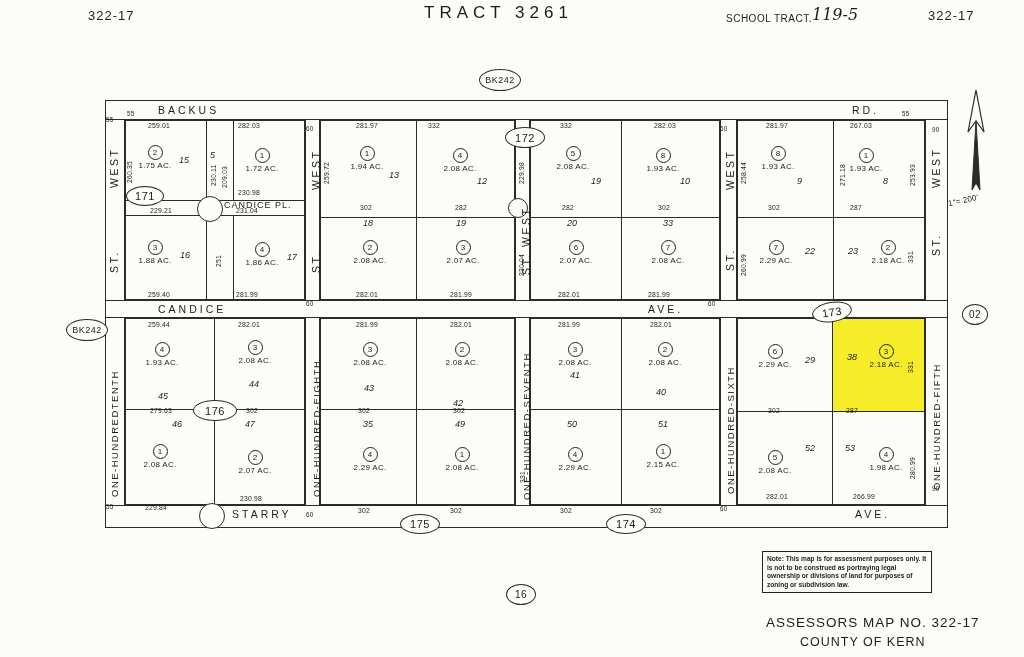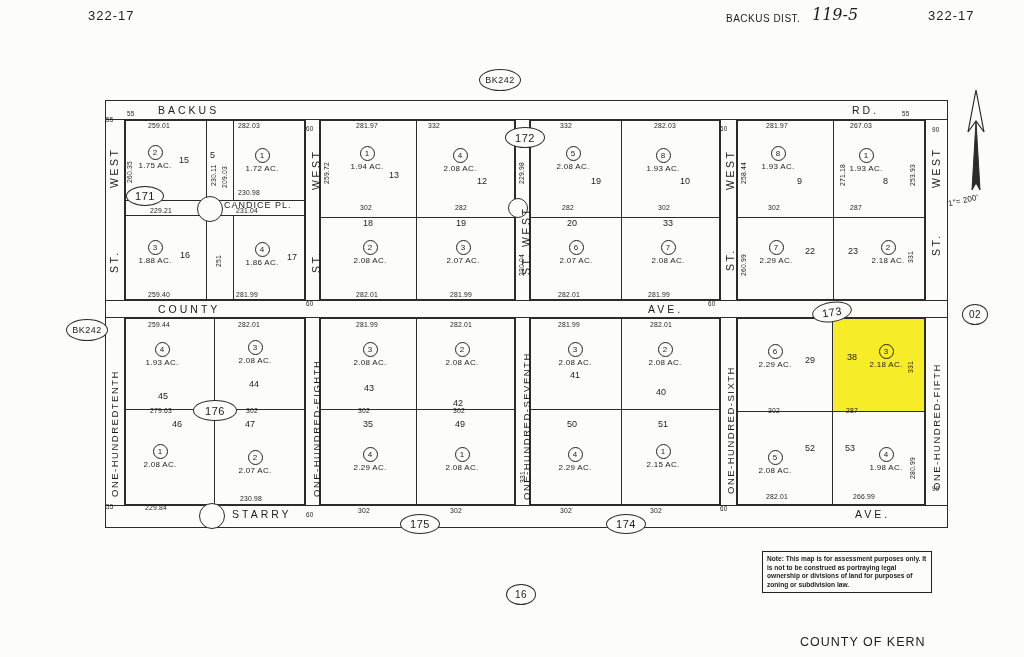--- a/index.html
+++ b/index.html
@@ -19,21 +19,21 @@
         display:flex;align-items:center;justify-content:center;font-size:11px;letter-spacing:0.5px;box-sizing:border-box;}
   .sh{position:absolute;font-size:10.5px;letter-spacing:3px;white-space:nowrap;}
   .sv{position:absolute;font-size:10.5px;letter-spacing:2.5px;white-space:nowrap;
       transform:rotate(-90deg);transform-origin:0 0;}
   .sv.small{font-size:9.5px;letter-spacing:1.5px;}
   .pb{position:absolute;width:64px;transform:translateX(-32px);display:flex;flex-direction:column;
       align-items:center;gap:1px;text-align:center;}
   .pc{width:13px;height:13px;border:1px solid #222;border-radius:50%;display:flex;
       align-items:center;justify-content:center;font-size:8px;line-height:1;background:transparent;}
   .ac{font-size:8px;white-space:nowrap;letter-spacing:0.3px;}
-  .lot{position:absolute;font-size:9px;}
+  .lot{position:absolute;font-size:9px;font-style:italic;}
   .dim{position:absolute;font-size:6.8px;letter-spacing:0.2px;white-space:nowrap;}
   .dv{transform:rotate(-90deg);transform-origin:0 0;}
   .tick{font-size:6.3px;}
   .note{position:absolute;border:1px solid #222;width:160px;padding:3px 4px;
         font-size:6.6px;font-weight:bold;line-height:1.3;}
   .footline{position:absolute;white-space:nowrap;}
 </style>
 </head>
 <body>
 
@@ -87,39 +87,40 @@
     <div class="hl" style="left:94px;top:0;width:92px;height:92px"></div>
     <div class="split-v" style="left:94px"></div>
     <div class="split-h" style="top:92px"></div>
   </div>
 
   <div class="csac" style="left:197px;top:196px;width:26px;height:26px"></div>
   <div class="csac" style="left:199px;top:503px;width:26px;height:26px"></div>
   <div class="csac" style="left:508px;top:198px;width:20px;height:20px"></div>
 
   <div class="hdr" style="left:88px;top:8px">322-17</div>
-  <div style="position:absolute;left:726px;top:13px;font-size:10px;letter-spacing:0.5px">BACKUS DIST.</div>
+  <div style="position:absolute;left:424px;top:3px;font-size:17px;letter-spacing:5px">TRACT 3261</div>
+  <div style="position:absolute;left:726px;top:13px;font-size:10px;letter-spacing:0.5px">SCHOOL TRACT.</div>
   <div style="position:absolute;left:812px;top:5px;font-size:16px;font-style:italic;font-family:'DejaVu Serif',serif">119-5</div>
   <div class="hdr" style="left:928px;top:8px">322-17</div>
 
   <div class="oval" style="left:479px;top:69px;width:42px;height:22px;font-size:9px">BK242</div>
   <div class="oval" style="left:66px;top:319px;width:42px;height:22px;font-size:9px">BK242</div>
   <div class="oval" style="left:126px;top:186px;width:38px;height:20px">171</div>
   <div class="oval" style="left:505px;top:127px;width:40px;height:21px">172</div>
   <div class="oval" style="left:812px;top:302px;width:40px;height:20px;transform:rotate(-9deg)">173</div>
   <div class="oval" style="left:606px;top:514px;width:40px;height:20px">174</div>
   <div class="oval" style="left:400px;top:514px;width:40px;height:20px">175</div>
   <div class="oval" style="left:193px;top:400px;width:44px;height:21px">176</div>
   <div class="oval" style="left:962px;top:304px;width:26px;height:21px;font-size:10px">02</div>
   <div class="oval" style="left:506px;top:584px;width:30px;height:21px;font-size:10px">16</div>
 
   <div class="sh" style="left:158px;top:104px">BACKUS</div>
   <div class="sh" style="left:852px;top:104px">RD.</div>
   <div class="sh" style="left:224px;top:200px;font-size:9px;letter-spacing:1px">CANDICE PL.</div>
-  <div class="sh" style="left:158px;top:303px">COUNTY</div>
+  <div class="sh" style="left:158px;top:303px">CANDICE</div>
   <div class="sh" style="left:648px;top:303px">AVE.</div>
   <div class="sh" style="left:232px;top:508px">STARRY</div>
   <div class="sh" style="left:855px;top:508px">AVE.</div>
 
   <div class="sv" style="left:108px;top:188px">WEST</div>
   <div class="sv" style="left:108px;top:273px">ST.</div>
   <div class="sv small" style="left:109px;top:497px">ONE-HUNDREDTENTH</div>
 
   <div class="sv" style="left:310px;top:190px">WEST</div>
   <div class="sv" style="left:310px;top:273px">ST.</div>
@@ -376,15 +377,16 @@
   <span class="dim tick" style="left:720px;top:505px">60</span>
   <span class="dim tick" style="left:932px;top:485px">90</span>
 
   <svg style="position:absolute;left:958px;top:88px" width="36" height="104" viewBox="0 0 36 104">
     <polygon points="18,2 26,44 18,33 10,44" fill="none" stroke="#2b2b2b" stroke-width="1.2"></polygon>
     <polygon points="18,33 22,102 18,95 14,102" fill="#2b2b2b" stroke="#2b2b2b" stroke-width="1"></polygon>
   </svg>
   <div class="dim" style="left:948px;top:196px;font-size:8px;transform:rotate(-12deg)">1"= 200'</div>
 
   <div class="note" style="left:762px;top:551px">Note: This map is for assessment purposes only. It is not to be construed as portraying legal ownership or divisions of land for purposes of zoning or subdivision law.</div>
+  <div class="footline" style="left:766px;top:615px;font-size:13.5px;letter-spacing:1px">ASSESSORS MAP NO. 322-17</div>
   <div class="footline" style="left:800px;top:635px;font-size:12.5px;letter-spacing:1px">COUNTY OF KERN</div>
 
 </div>
 
 </body></html>

